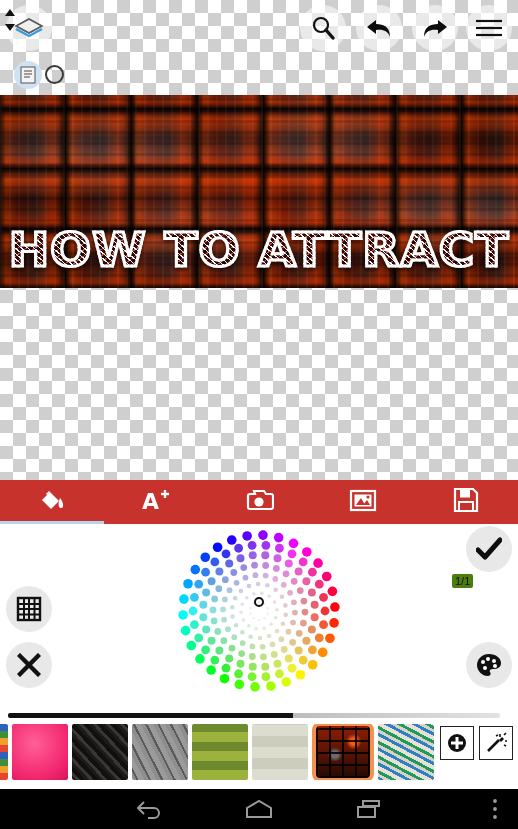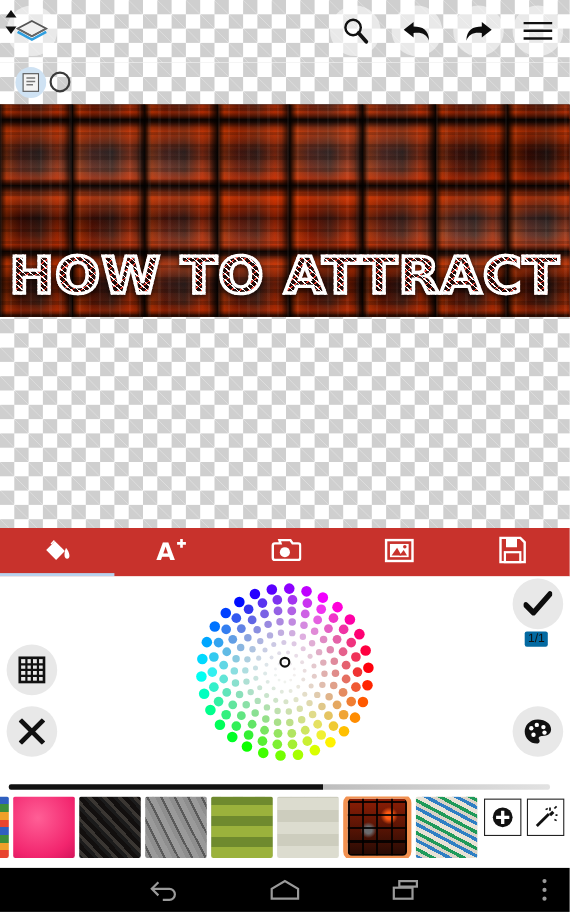--- a/index.html
+++ b/index.html
@@ -110,22 +110,22 @@
   #wheel{ position:absolute; left:170px; top:-2px; width:178px; height:178px; }
   #wheelcenter{
     position:absolute; left:254px; top:597px; width:10px; height:10px;
     border:2px solid #111; border-radius:50%; background:transparent;
   }
   .round-btn{
     position:absolute; width:46px; height:46px; border-radius:50%;
     background:#e8e8e8; display:flex; align-items:center; justify-content:center;
   }
   #countbadge{
-    position:absolute; left:477px; top:574px;
-    font-size:11px; color:#111; background:#0369a1;
+    position:absolute; left:452px; top:574px;
+    font-size:11px; color:#111; background:#4d7c0f;
     padding:0 3px; border-radius:2px; line-height:14px;
   }
 
   
   #stripwrap{ position:absolute; left:0; top:710px; width:518px; height:76px; background:#fff; }
   #scrollbar{
     position:absolute; left:8px; top:3px; width:492px; height:5px;
     background:linear-gradient(90deg,#111 0%,#111 58%,#bdbdbd 58%,#e2e2e2 100%);
     border-radius:2px;
   }

